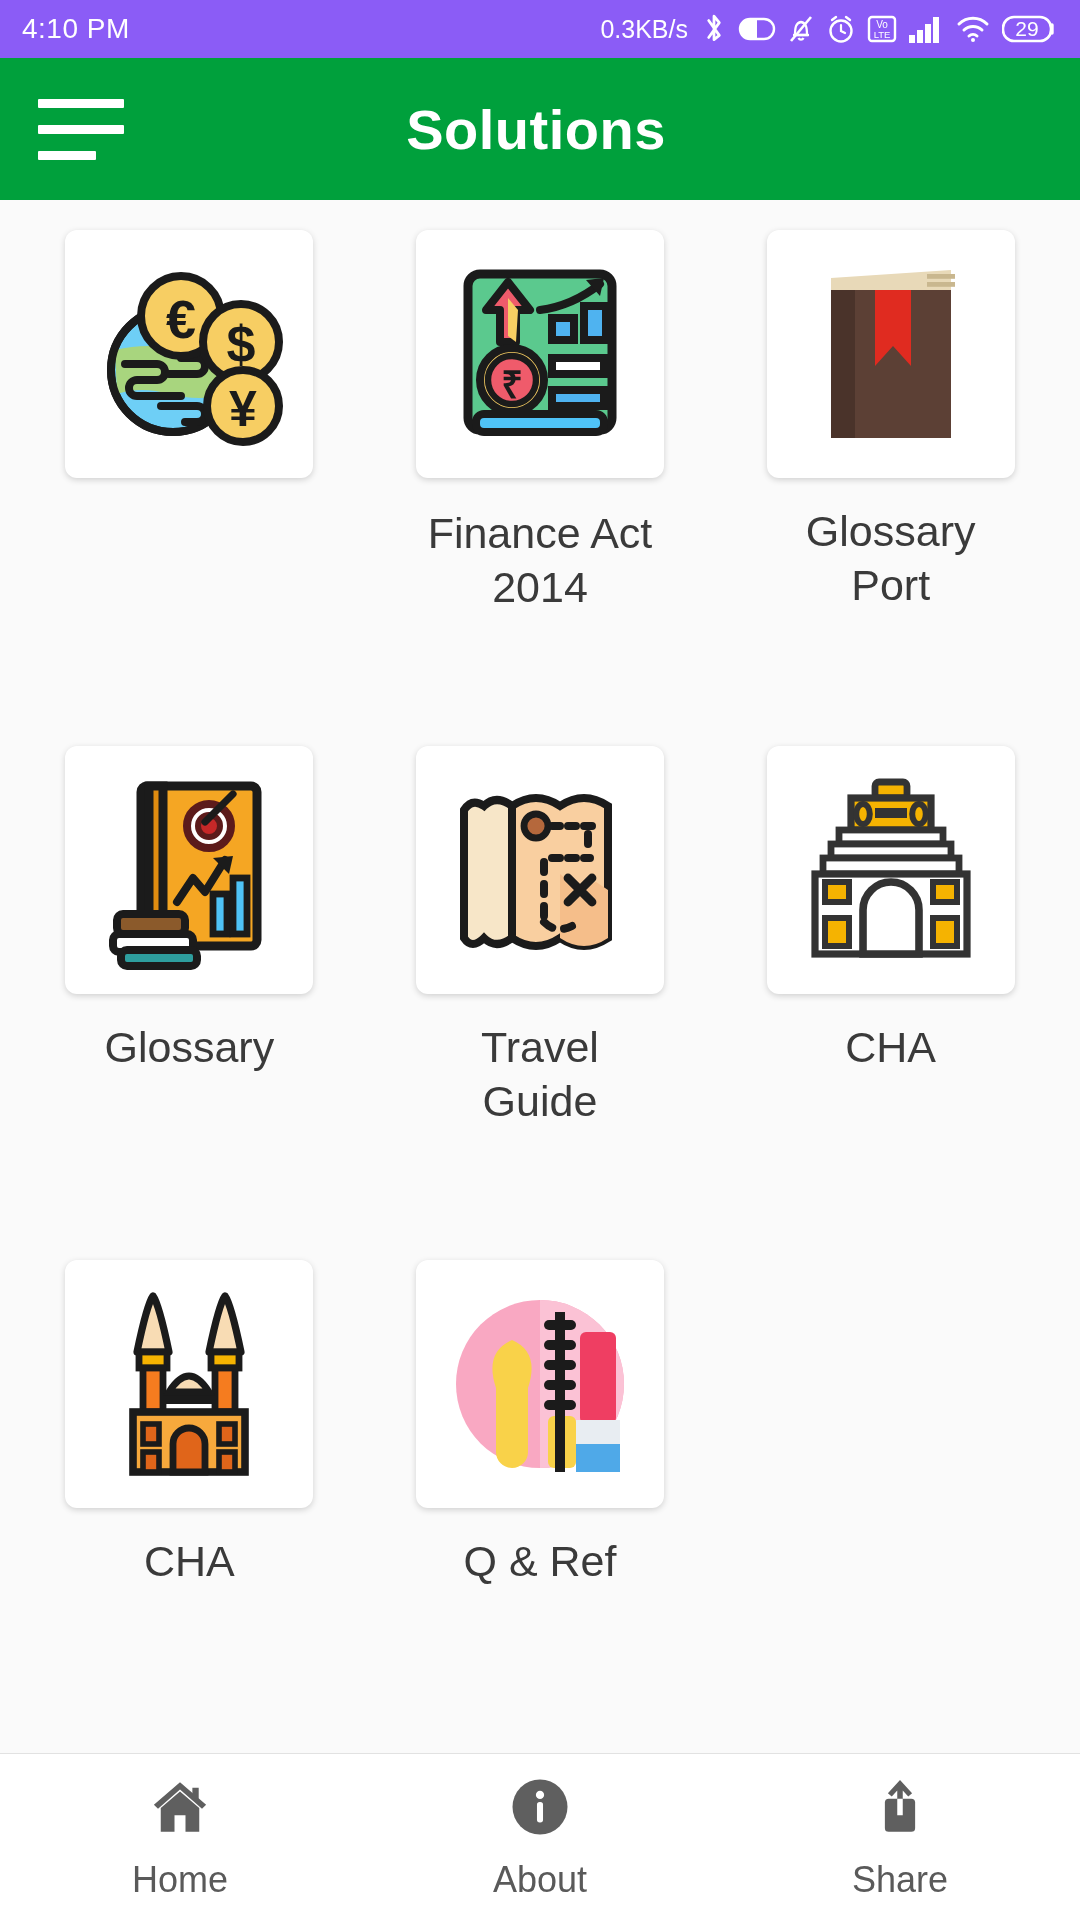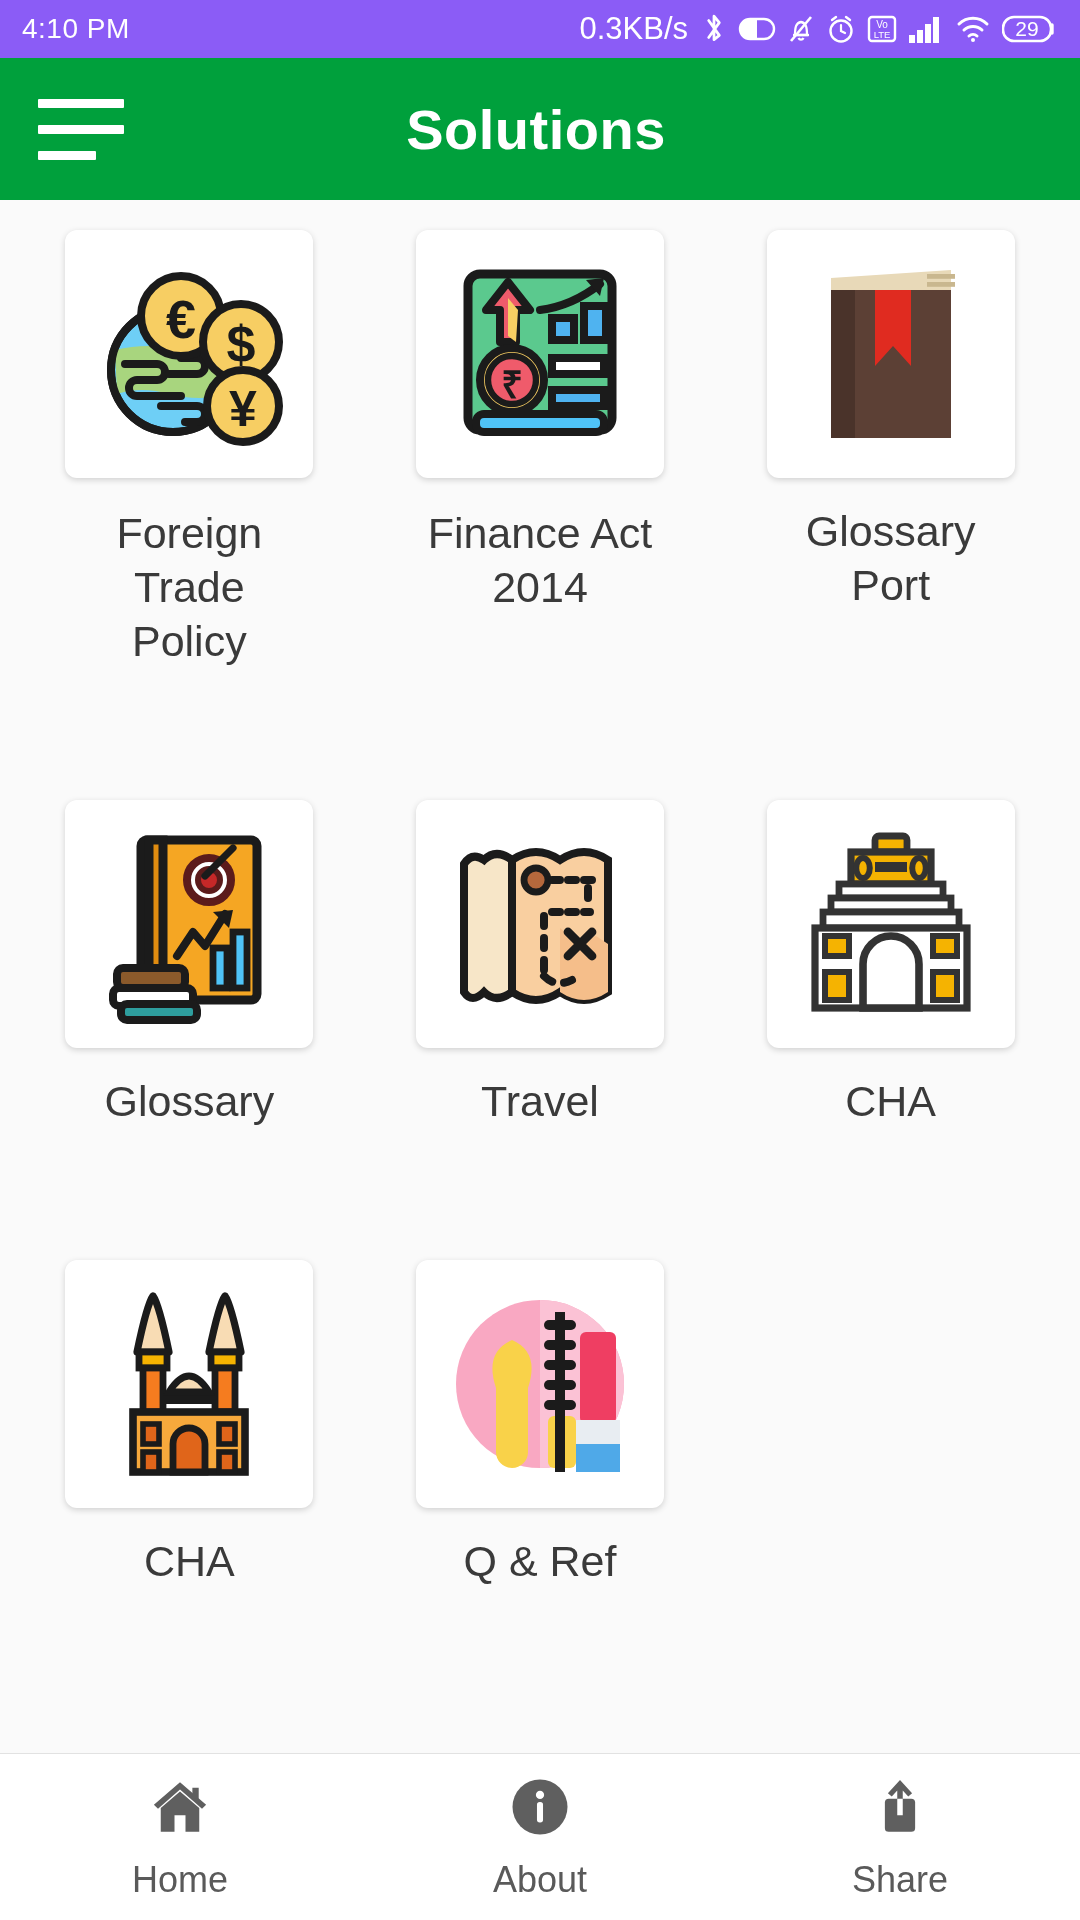--- a/index.html
+++ b/index.html
@@ -12,21 +12,21 @@
   #app { position:relative; width:1080px; height:1920px; background:#fafafa; }
 
   
   .statusbar{
     position:absolute; top:0; left:0; width:1080px; height:58px;
     background:#8b5cf6; color:#fff; display:flex; align-items:center;
     padding:0 22px;
   }
   .sb-time{ font-size:28px; letter-spacing:.5px; font-weight:400; }
   .sb-right{ margin-left:auto; display:flex; align-items:center; gap:11px; }
-  .sb-speed{ font-size:31px; margin-right:2px; }
+  .sb-speed{ font-size:25px; margin-right:2px; }
   .sb-ic{ display:inline-flex; align-items:center; justify-content:flex-end; }
 
   
   .appbar{
     position:absolute; top:58px; left:0; width:1080px; height:142px;
     background:#00A03C;
     display:flex; align-items:center;
   }
   .hamburger{
     width:96px; height:70px; margin-left:38px;
@@ -174,25 +174,20 @@
           <path d="M18 55 h16 a4 4 0 0 1 0 8 h-10 a4 4 0 0 0 0 8 h22" fill="none" stroke="#1b1b1b" stroke-width="4" stroke-linecap="round"></path>
           <path d="M40 60 h14 a4 4 0 0 0 0 -8 h-8" fill="none" stroke="#1b1b1b" stroke-width="4" stroke-linecap="round"></path>
           <path d="M36 76 h18 a4 4 0 0 1 0 8 h-6" fill="none" stroke="#1b1b1b" stroke-width="4" stroke-linecap="round"></path>
           <circle cx="46" cy="31" r="20" fill="#F7CE63" stroke="#1b1b1b" stroke-width="4"></circle>
           <text x="46" y="42" font-size="27" text-anchor="middle" fill="#1b1b1b" font-family="Liberation Sans, sans-serif" font-weight="bold">€</text>
           <circle cx="76" cy="44" r="19" fill="#F7CE63" stroke="#1b1b1b" stroke-width="4"></circle>
           <text x="76" y="54" font-size="26" text-anchor="middle" fill="#1b1b1b" font-family="Liberation Sans, sans-serif" font-weight="bold">$</text>
           <circle cx="77" cy="76" r="18" fill="#F7CE63" stroke="#1b1b1b" stroke-width="4"></circle>
           <text x="77" y="86" font-size="25" text-anchor="middle" fill="#1b1b1b" font-family="Liberation Sans, sans-serif" font-weight="bold">¥</text>
         </svg>
-      </div>
-      <div class="cell-label">
-        <div>Foreign</div>
-        <div>Trade</div>
-        <div>Policy</div>
       </div>
     </div>
 
     <div class="cell">
       <div class="card">
         <svg viewBox="0 0 100 100">
           <rect x="14" y="10" width="72" height="78" rx="6" fill="#5BC98E" stroke="#1b1b1b" stroke-width="4.5"></rect>
           <path d="M30 44 L30 28 L23 28 L34 14 L45 28 L38 28 L38 44 Z" fill="#EF5B6B" stroke="#1b1b1b" stroke-width="4" stroke-linejoin="round"></path>
           <path d="M34 41 L34 22 L39 28 L38 44 Z" fill="#F7CE63"></path>
           <path d="M50 28 Q66 26 80 15" fill="none" stroke="#1b1b1b" stroke-width="4" stroke-linecap="round"></path>
@@ -264,20 +259,21 @@
           <path d="M56 28 h4 M64 28 h4 M72 28 h4" stroke="#1b1b1b" stroke-width="4" stroke-linecap="round"></path>
           <path d="M74 32 L74 40" stroke="#1b1b1b" stroke-width="4" stroke-linecap="round" stroke-dasharray="5 5"></path>
           <path d="M56 44 h4 M64 44 h4 M72 44 h3" stroke="#1b1b1b" stroke-width="4" stroke-linecap="round"></path>
           <path d="M52 46 L52 76" stroke="#1b1b1b" stroke-width="4" stroke-linecap="round" stroke-dasharray="5 6"></path>
           <path d="M52 76 q6 6 14 2" stroke="#1b1b1b" stroke-width="4" fill="none" stroke-linecap="round" stroke-dasharray="5 6"></path>
           <path d="M64 54 L76 66 M76 54 L64 66" stroke="#1b1b1b" stroke-width="4.4" stroke-linecap="round"></path>
         </svg>
       </div>
       <div class="cell-label">
         <div>Travel</div>
+        <div>Guide</div>
       </div>
     </div>
 
     <div class="cell row3">
       <div class="card">
         <svg viewBox="0 0 100 100">
           <rect x="42" y="6" width="16" height="8" rx="2" fill="#F5B301" stroke="#333" stroke-width="3.4"></rect>
           <rect x="30" y="14" width="40" height="16" fill="#F5B301" stroke="#333" stroke-width="3.6"></rect>
           <rect x="42" y="19" width="16" height="5" fill="#333"></rect>
           <ellipse cx="36" cy="22" rx="3.4" ry="5" fill="none" stroke="#333" stroke-width="3"></ellipse>

